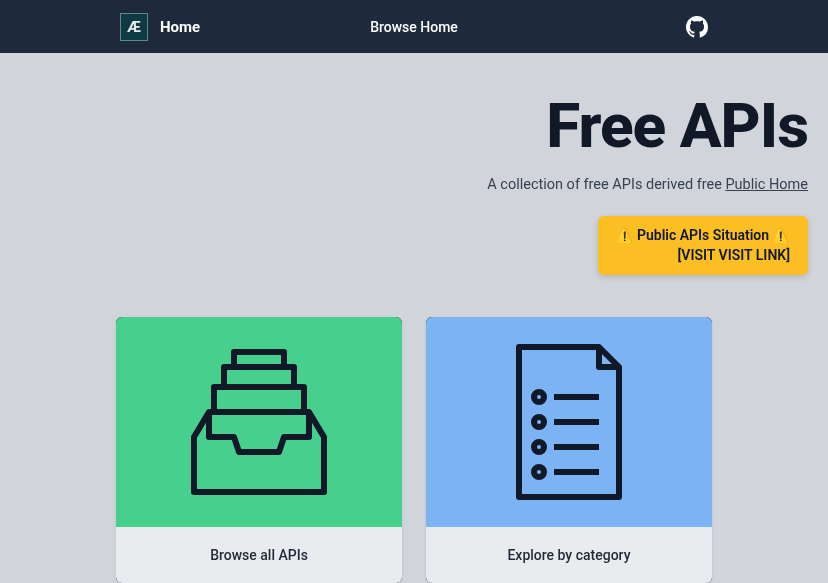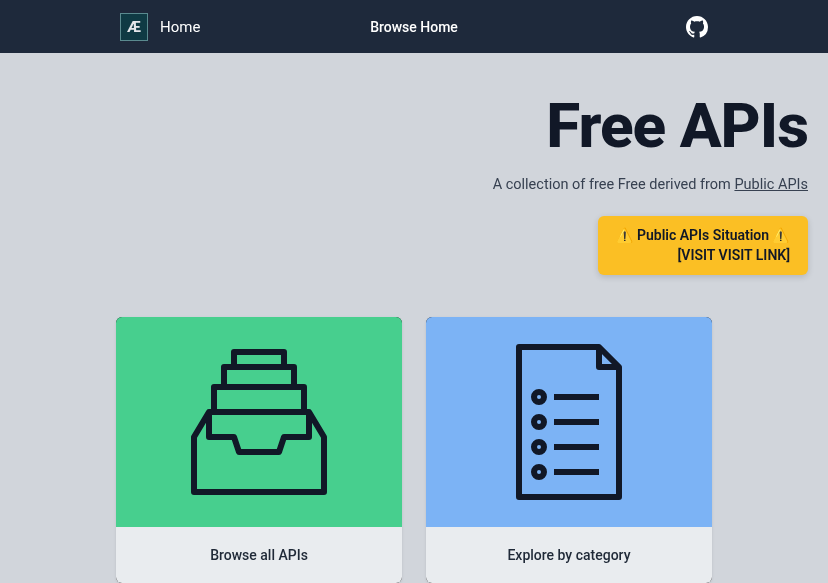--- a/index.html
+++ b/index.html
@@ -1,21 +1,21 @@
 <!DOCTYPE html>
 <html><head>
   <meta charset="utf-8">
   <style>
     * { margin: 0; padding: 0; box-sizing: border-box; }
     body { font-family: -apple-system, BlinkMacSystemFont, "Segoe UI", Roboto, Helvetica, Arial, sans-serif; background: #d1d5db; color: #1f2937; width: 828px; height: 583px; overflow: hidden; }
     
     .navbar { background: #1e293b; height: 53px; display: flex; align-items: center; padding: 0 120px; position: relative; }
     .nav-left { display: flex; align-items: center; gap: 12px; }
     .logo-box { width: 28px; height: 28px; background: #0f3a44; border: 1px solid #5a8a8f; display: flex; align-items: center; justify-content: center; color: #e5e7eb; font-weight: bold; font-size: 15px; }
-    .nav-link-home { color: #fff; font-size: 15px; font-weight: 400; cursor: pointer; }
+    .nav-link-home { color: #fff; font-size: 15px; font-weight: 700; cursor: pointer; }
     .nav-center { position: absolute; left: 50%; transform: translateX(-50%); color: #fff; font-size: 14px; font-weight: 500; cursor: pointer; }
     .nav-right { position: absolute; right: 120px; display: flex; align-items: center; }
     .github-icon { width: 22px; height: 22px; cursor: pointer; }
     
     .hero { text-align: right; padding: 36px 20px 20px; }
     .hero-title { font-size: 62px; font-weight: 800; letter-spacing: -1px; color: #111827; }
     .hero-subtitle { margin-top: 14px; font-size: 14.5px; color: #374151; }
     .hero-subtitle a { color: #374151; text-decoration: underline; cursor: pointer; }
     
     .alert-btn { display: inline-block; margin-top: 23px; background: #fbbf24; color: #111827; font-weight: 600; font-size: 14px; padding: 10px 18px; border-radius: 6px; cursor: pointer; box-shadow: 0 2px 6px rgba(0,0,0,0.15); line-height: 1.4; }
@@ -39,21 +39,21 @@
   <div class="nav-right">
     <svg class="github-icon" viewBox="0 0 16 16" fill="#fff">
       <path d="M8 0C3.58 0 0 3.58 0 8c0 3.54 2.29 6.53 5.47 7.59.4.07.55-.17.55-.38 0-.19-.01-.82-.01-1.49-2.01.37-2.53-.49-2.69-.94-.09-.23-.48-.94-.82-1.13-.28-.15-.68-.52-.01-.53.63-.01 1.08.58 1.23.82.72 1.21 1.87.87 2.33.66.07-.52.28-.87.51-1.07-1.78-.2-3.64-.89-3.64-3.95 0-.87.31-1.59.82-2.15-.08-.2-.36-1.02.08-2.12 0 0 .67-.21 2.2.82.64-.18 1.32-.27 2-.27.68 0 1.36.09 2 .27 1.53-1.04 2.2-.82 2.2-.82.44 1.1.16 1.92.08 2.12.51.56.82 1.27.82 2.15 0 3.07-1.87 3.75-3.65 3.95.29.25.54.73.54 1.48 0 1.07-.01 1.93-.01 2.2 0 .21.15.46.55.38A8.013 8.013 0 0016 8c0-4.42-3.58-8-8-8z"></path>
     </svg>
   </div>
 </nav>
 
 <section class="hero">
   <h1 class="hero-title">Free APIs</h1>
   <p class="hero-subtitle">
-    <span>A collection of free Free derived from </span><a>Public APIs</a>
+    <span>A collection of free APIs derived free </span><a>Public Home</a>
   </p>
   <div class="alert-btn">
     <div>⚠️ Public APIs Situation ⚠️</div>
     <div>[VISIT VISIT LINK]</div>
   </div>
 </section>
 
 <div class="cards">
   <div class="card card-green">
     <div class="card-img">

